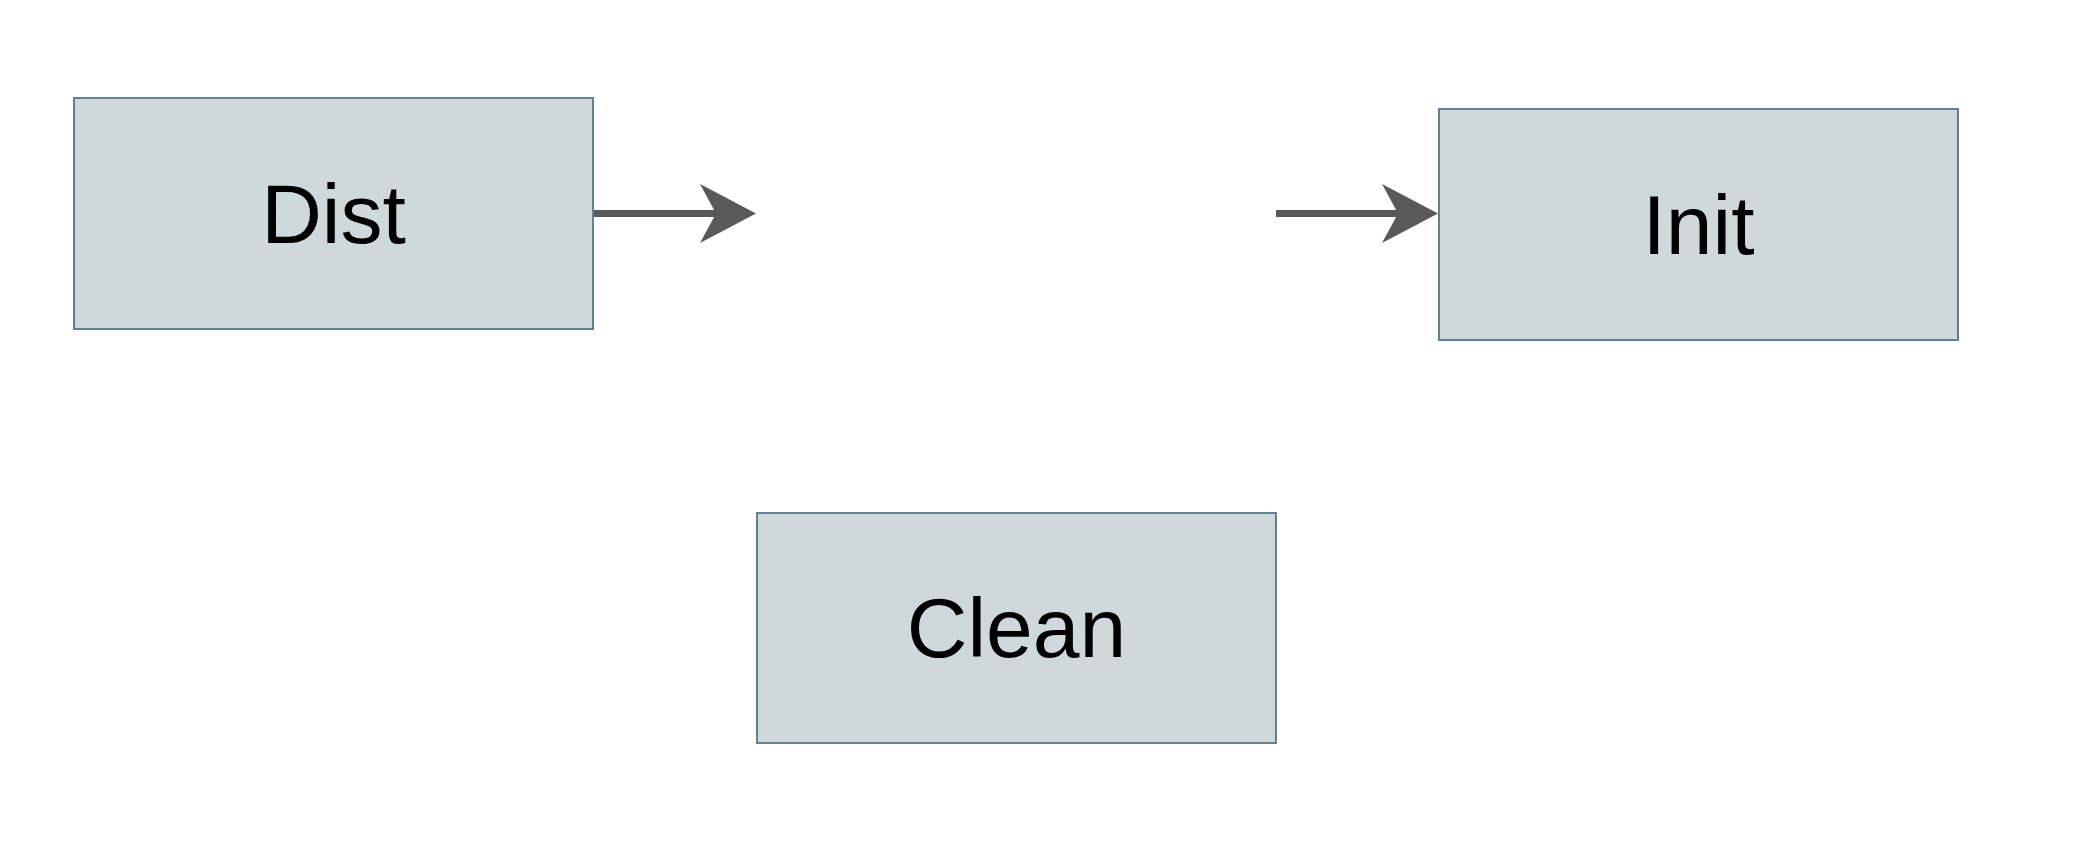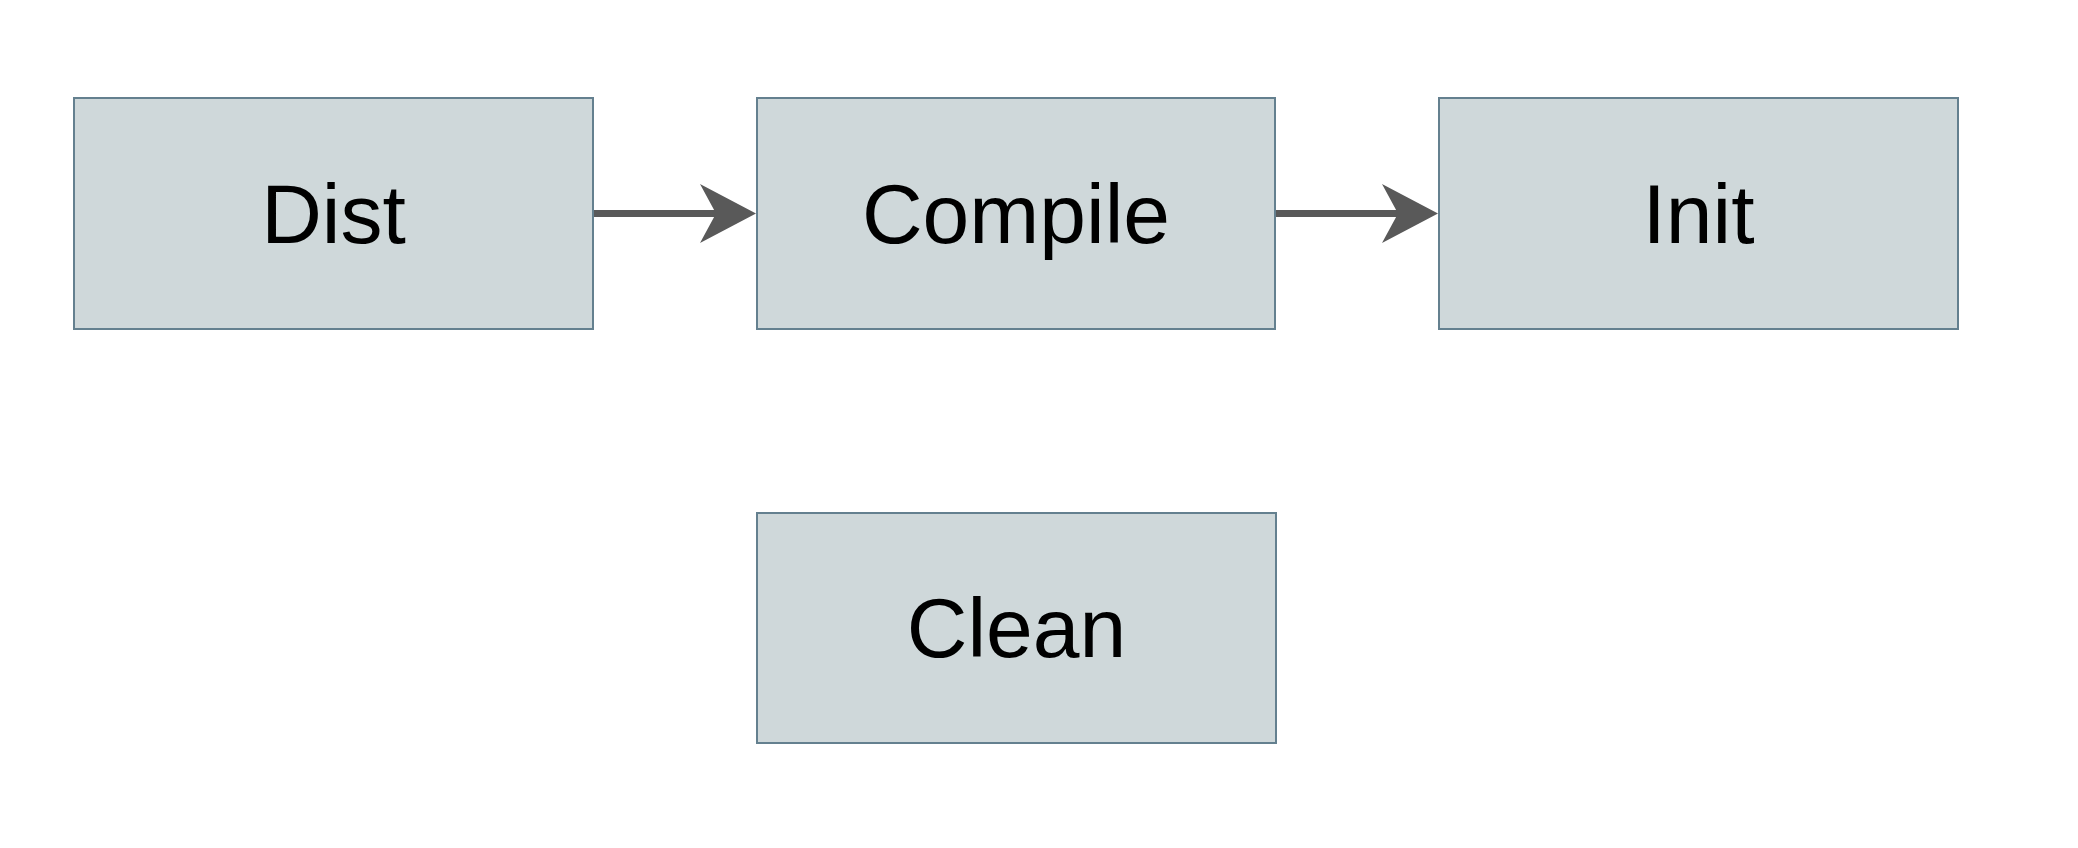--- a/index.html
+++ b/index.html
@@ -28,21 +28,21 @@
   }
   .node-label {
     font-size: 84px;
     line-height: 1;
     color: var(--text, #000000);
     letter-spacing: 0px;
     white-space: nowrap;
   }
   .node-dist    { left: 73px;   top: 97px;  }
   .node-compile { left: 756px;  top: 97px;  width: 520px; }
-  .node-init    { left: 1438px; top: 97px;  }
+  .node-init    { left: 1438px; top: 108px;  }
   .node-clean   { left: 756px;  top: 512px; width: 521px; height: 232px; text-align: right; }
   .edges-layer {
     position: absolute;
     left: 0; top: 0;
     width: 2078px;
     height: 848px;
     pointer-events: none;
   }
   .arrow-line {
     stroke: var(--arrow, #595959);
@@ -67,23 +67,20 @@
     <g>
       <line class="arrow-line" x1="1276" y1="213.5" x2="1398" y2="213.5"></line>
       <polygon class="arrow-head" points="1438,213.5 1382,184 1398,213.5 1382,243"></polygon>
     </g>
   </svg>
 
   <div class="node node-dist">
     <span class="node-label">Dist</span>
   </div>
 
-  <div class="node node-compile">
-    <span class="node-label">Compile</span>
-  </div>
 
   <div class="node node-init">
     <span class="node-label">Init</span>
   </div>
 
   <div class="node node-clean">
     <span class="node-label">Clean</span>
   </div>
 
 </div>

